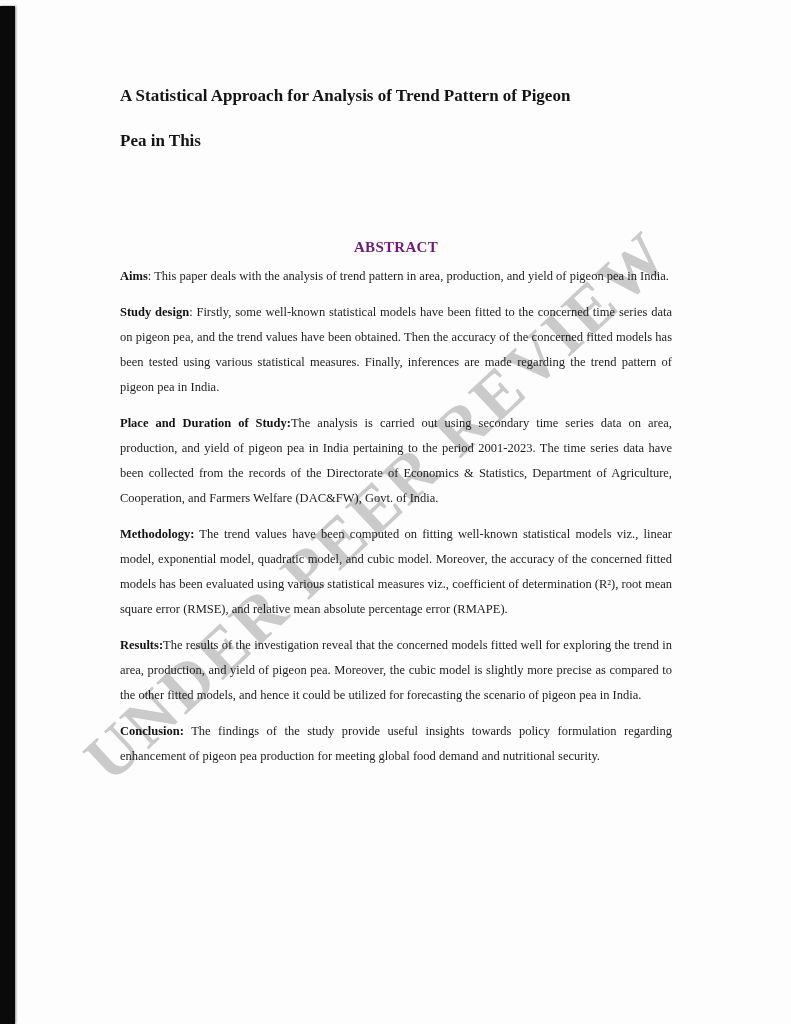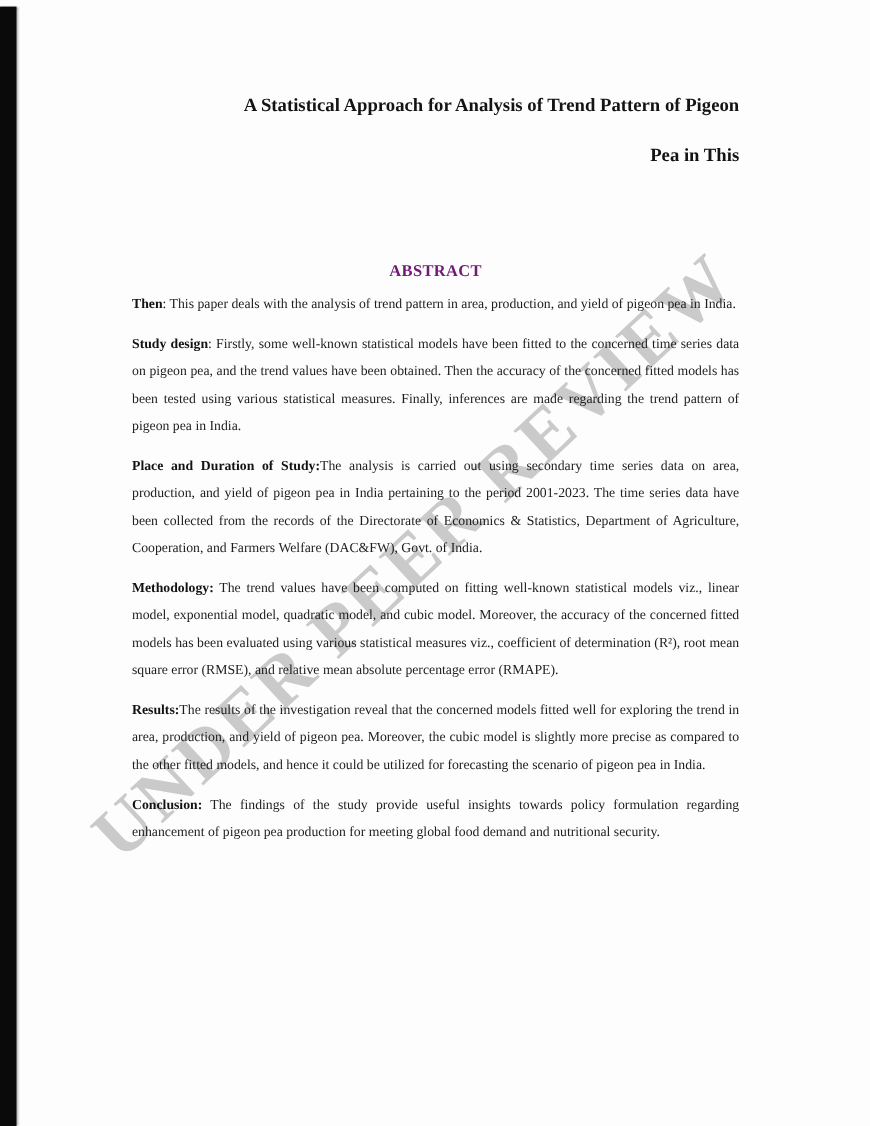--- a/index.html
+++ b/index.html
@@ -41,21 +41,21 @@
     left: 120px;
     top: 73px;
     width: 552px;
     color: #1d1d1d;
     z-index: 2;
   }
   .title {
     font-size: 17px;
     line-height: 45px;
     font-weight: bold;
-    text-align: right;
+    text-align: left;
     margin: 0 0 72px 0;
     color: #141414;
   }
   .title .title-line { display: block; white-space: nowrap; }
   .abstract-heading {
     font-size: 15px;
     line-height: 25px;
     font-weight: bold;
     text-align: center;
     letter-spacing: 0.3px;
@@ -77,21 +77,21 @@
   <div class="scan-bar" style="background: rgb(10, 10, 10);"></div>
   <div class="watermark" style="color: rgb(195, 195, 195);">UNDER PEER REVIEW</div>
   <div class="content" style="color: rgb(29, 29, 29);">
     <h1 class="title">
       <span class="title-line">A Statistical Approach for Analysis of Trend Pattern of Pigeon</span>
       <span class="title-line">Pea in This</span>
     </h1>
     <h2 class="abstract-heading">ABSTRACT</h2>
     <div id="paragraphs">
   <p class="para">
-    <b class="lead">Then</b><span class="body-text">: This paper deals with the analysis of trend pattern in area, production, and yield of pigeon pea in India.</span>
+    <b class="lead">Aims</b><span class="body-text">: This paper deals with the analysis of trend pattern in area, production, and yield of pigeon pea in India.</span>
   </p>
 
   <p class="para">
     <b class="lead">Study design</b><span class="body-text">: Firstly, some well-known statistical models have been fitted to the concerned time series data on pigeon pea, and the trend values have been obtained. Then the accuracy of the concerned fitted models has been tested using various statistical measures. Finally, inferences are made regarding the trend pattern of pigeon pea in India.</span>
   </p>
 
   <p class="para">
     <b class="lead">Place and Duration of Study:</b><span class="body-text">The analysis is carried out using secondary time series data on area, production, and yield of pigeon pea in India pertaining to the period 2001-2023. The time series data have been collected from the records of the Directorate of Economics &amp; Statistics, Department of Agriculture, Cooperation, and Farmers Welfare (DAC&amp;FW), Govt. of India.</span>
   </p>
 

